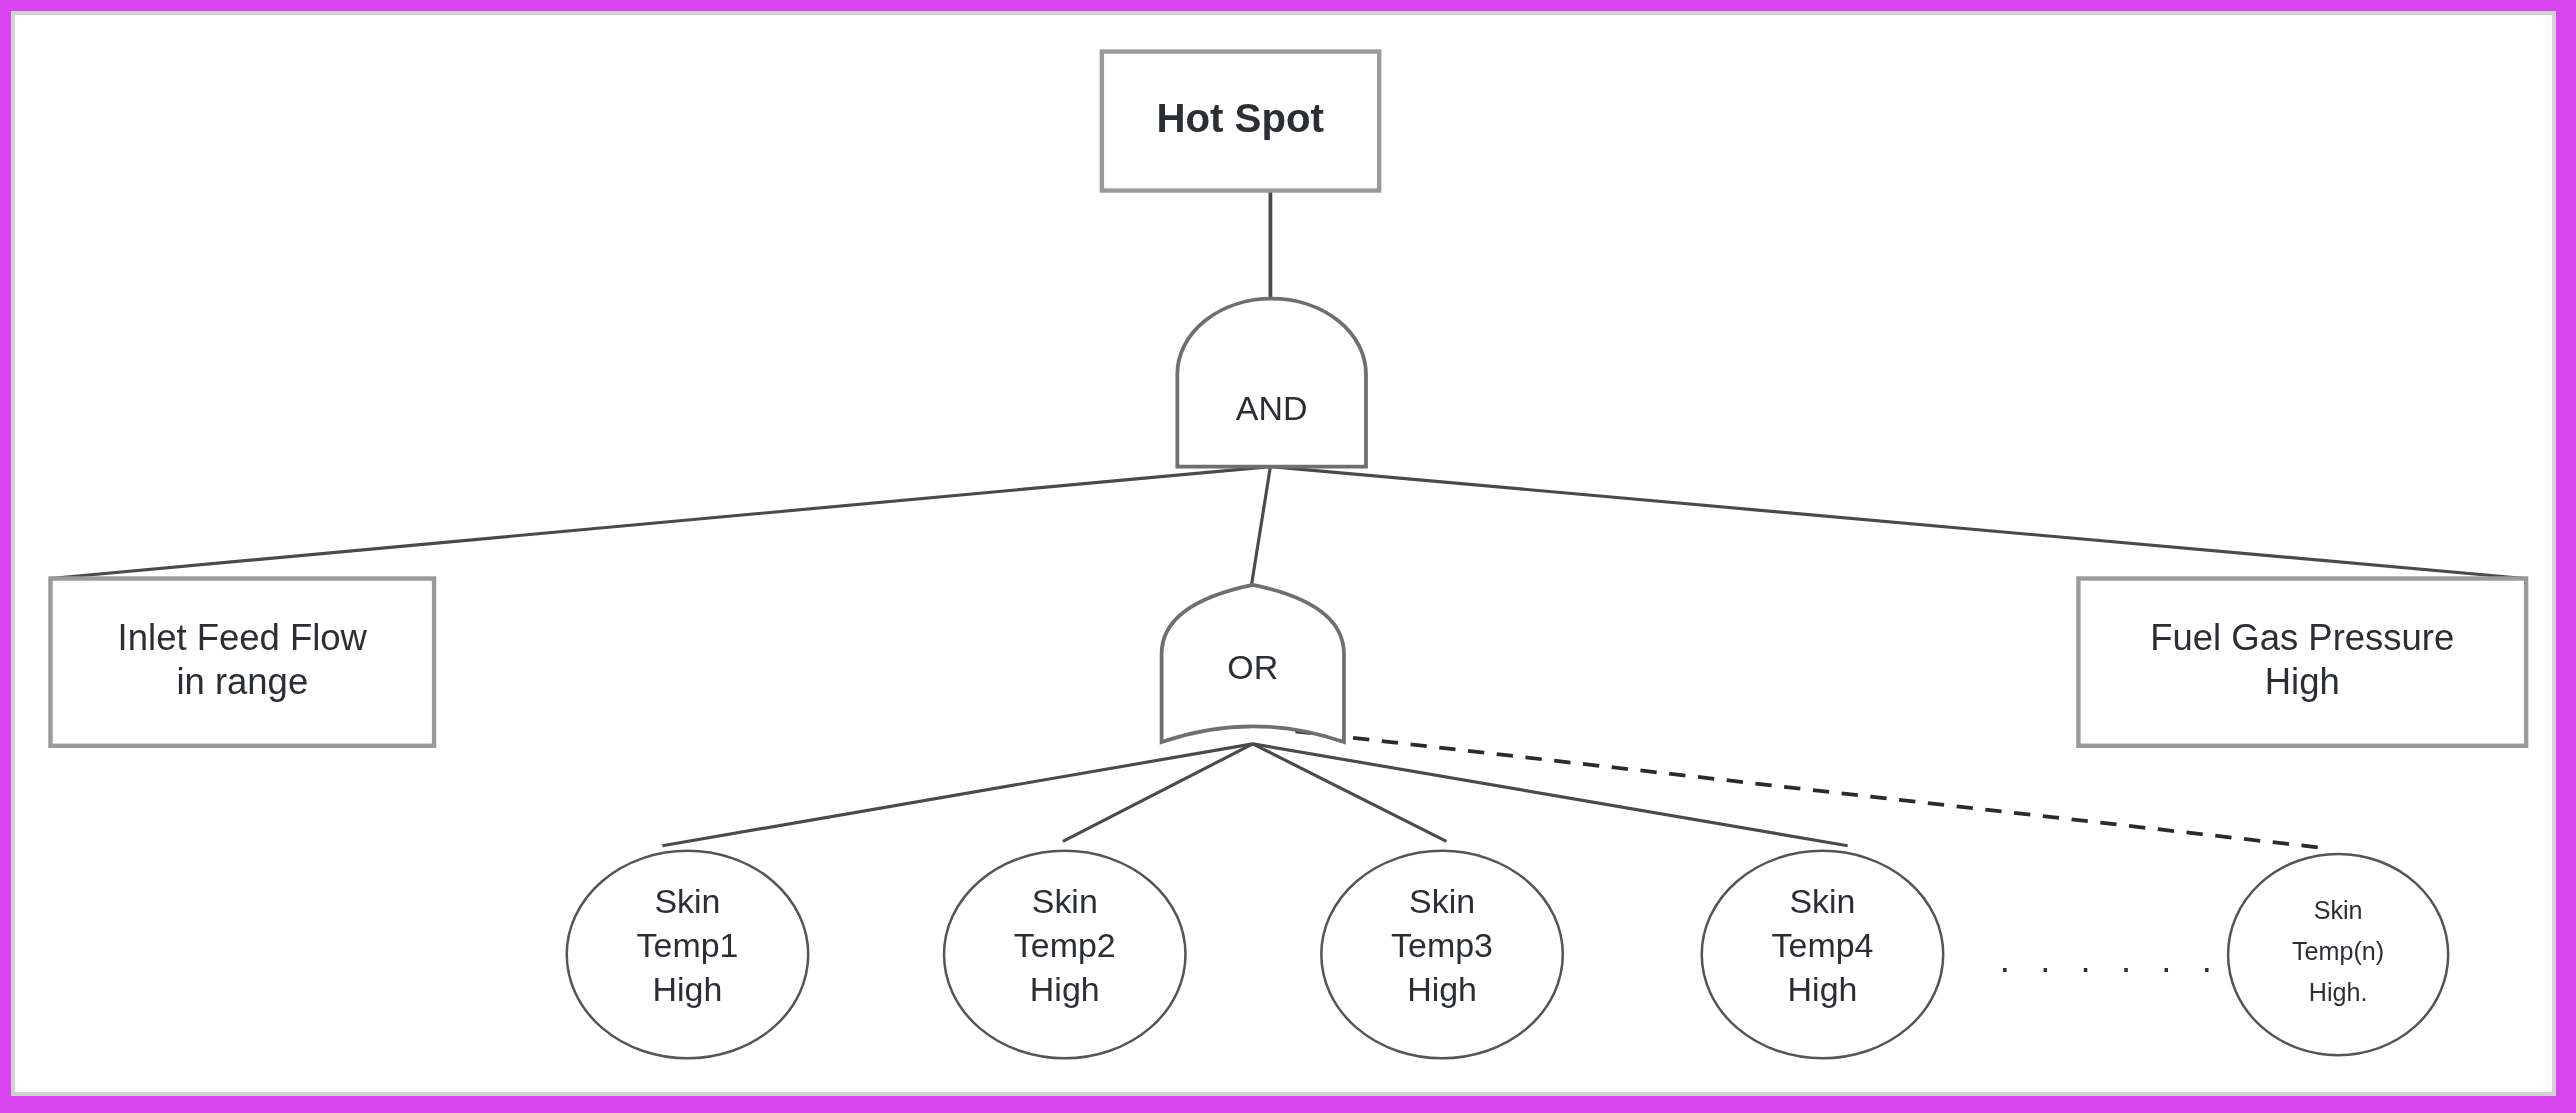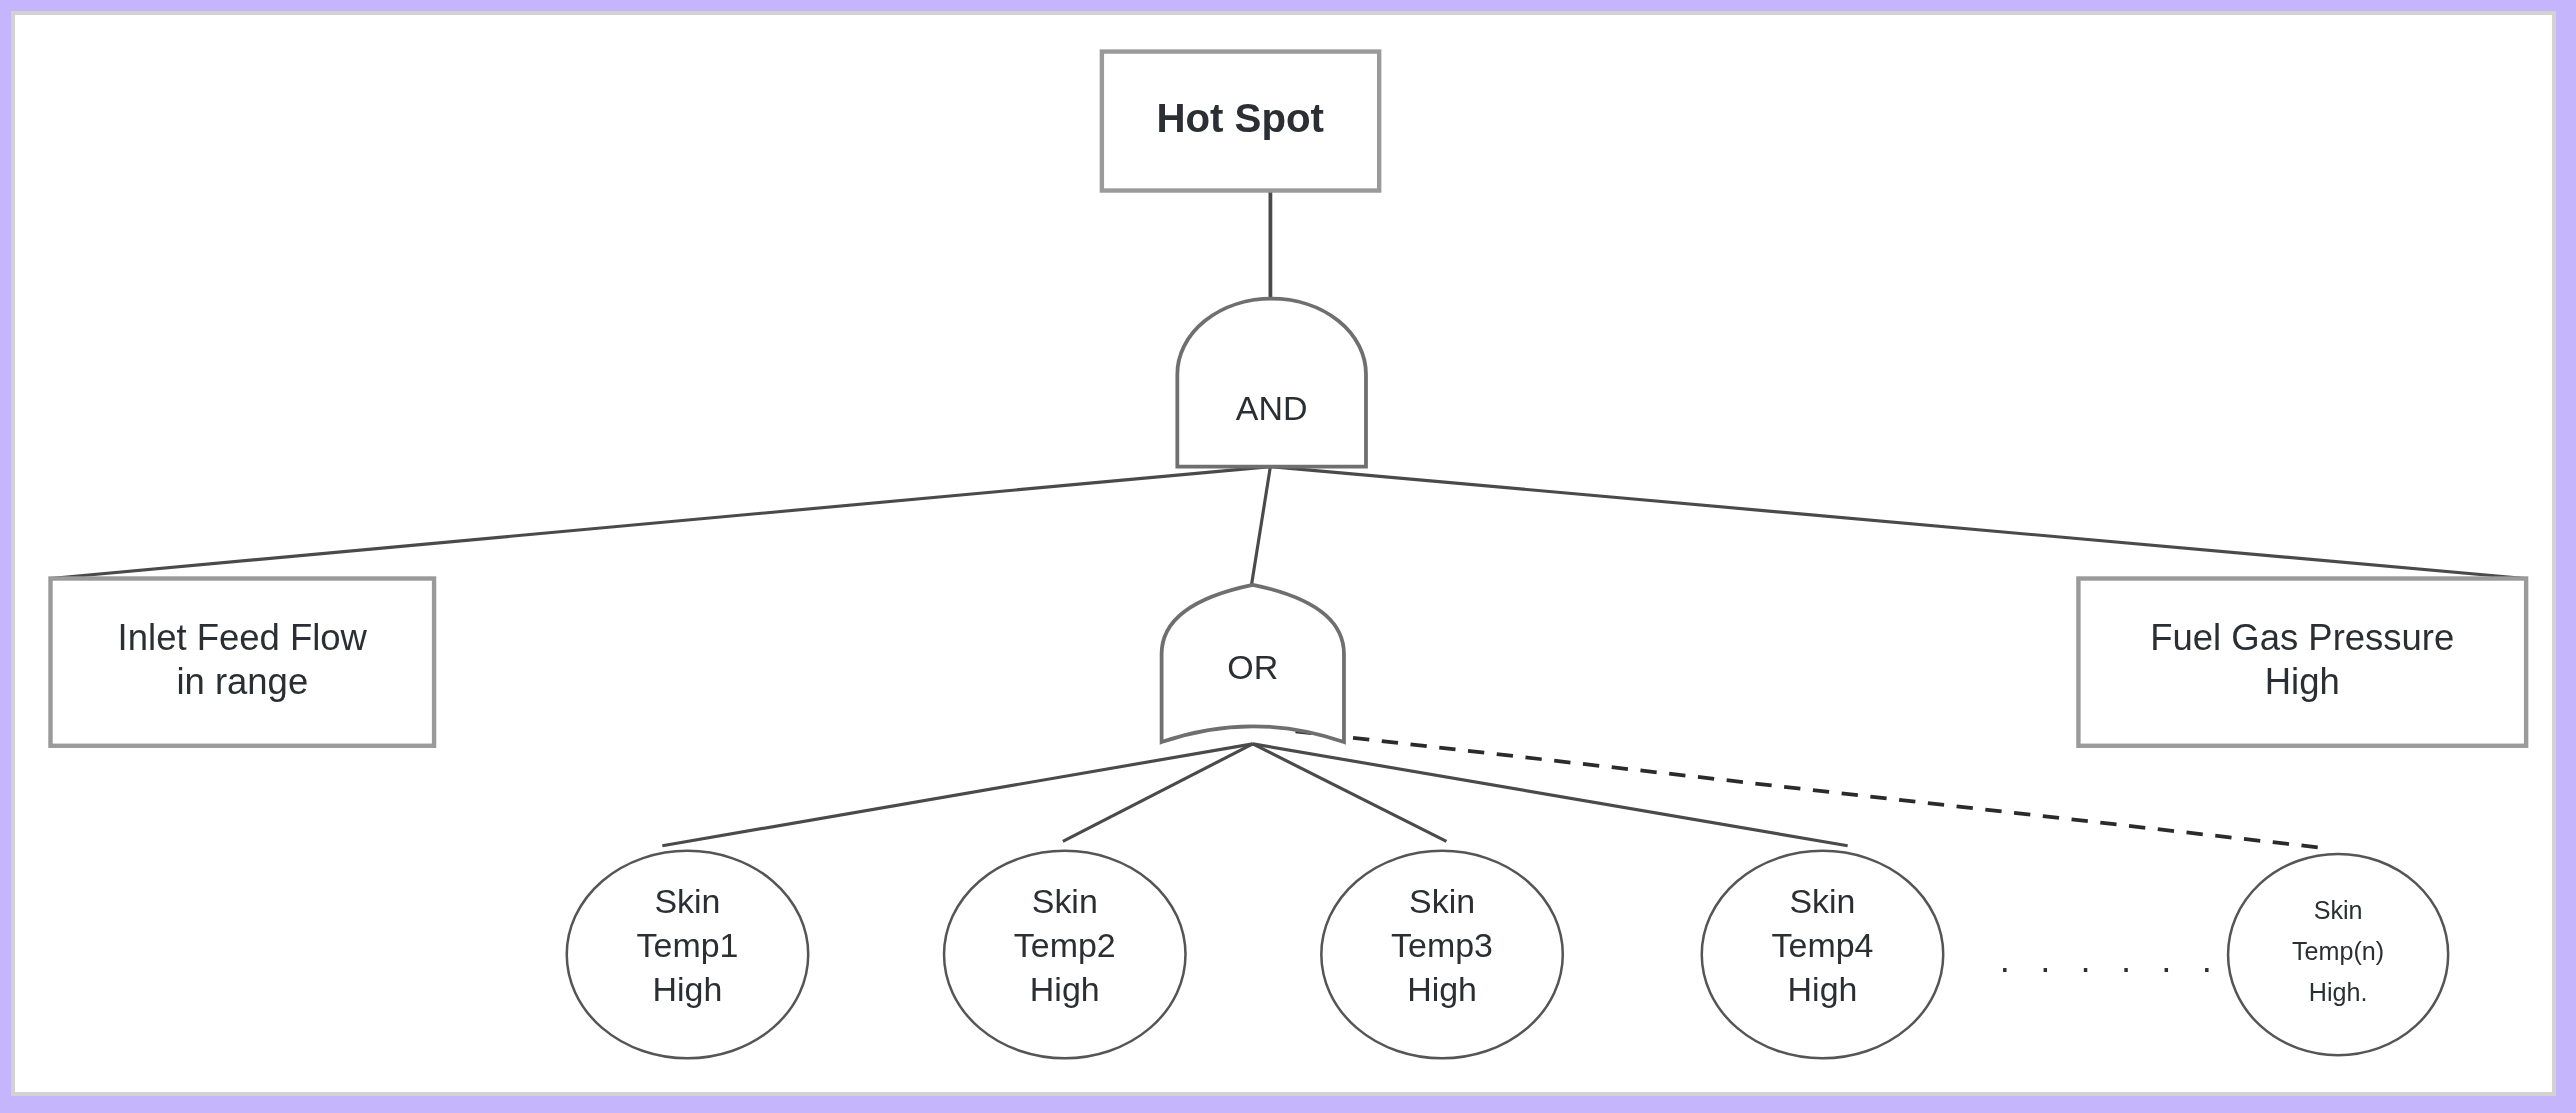--- a/index.html
+++ b/index.html
@@ -10,21 +10,21 @@
   body {
     width: 2576px;
     height: 1113px;
     font-family: "Liberation Sans", sans-serif;
     overflow: hidden;
   }
   #canvas {
     position: relative;
     width: 2576px;
     height: 1113px;
-    background: #c4b5fd;
+    background: #d946ef;
   }
   .frame {
     position: absolute;
     left: 11.3px;
     top: 11.3px;
     width: 2545px;
     height: 1085px;
     border: 4.4px solid #d2d2d2;
     box-sizing: border-box;
     background: #ffffff;

